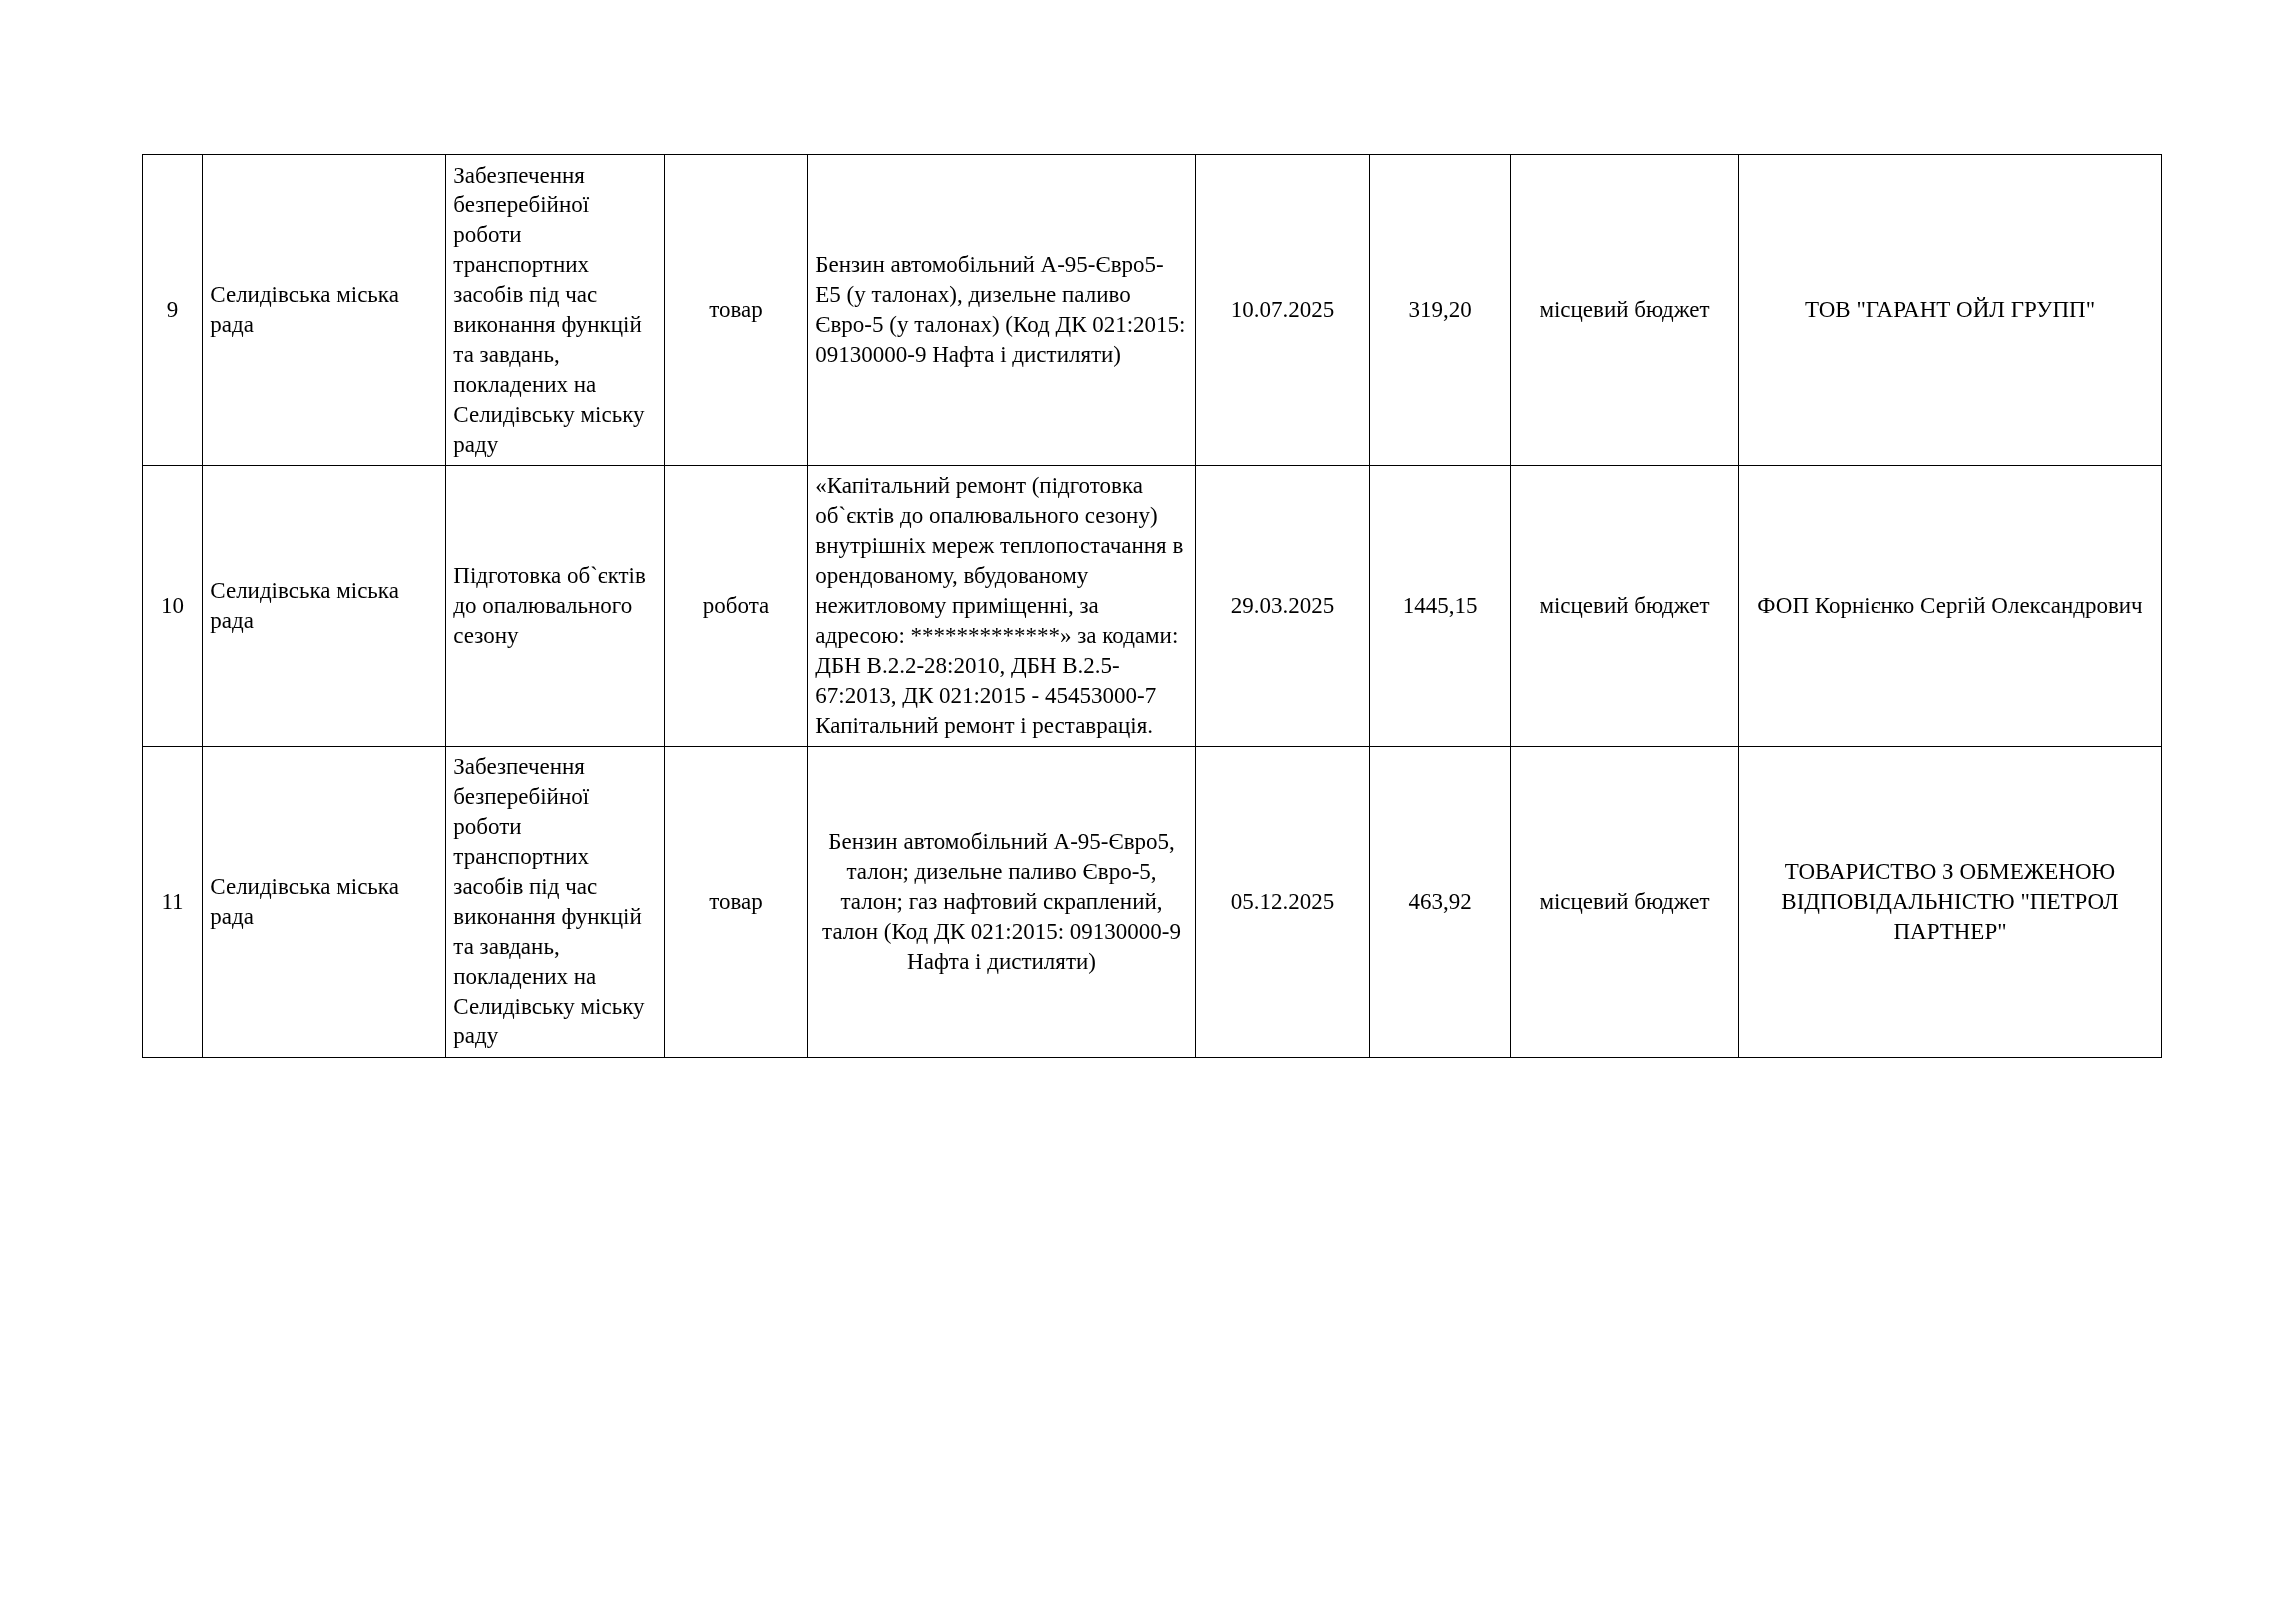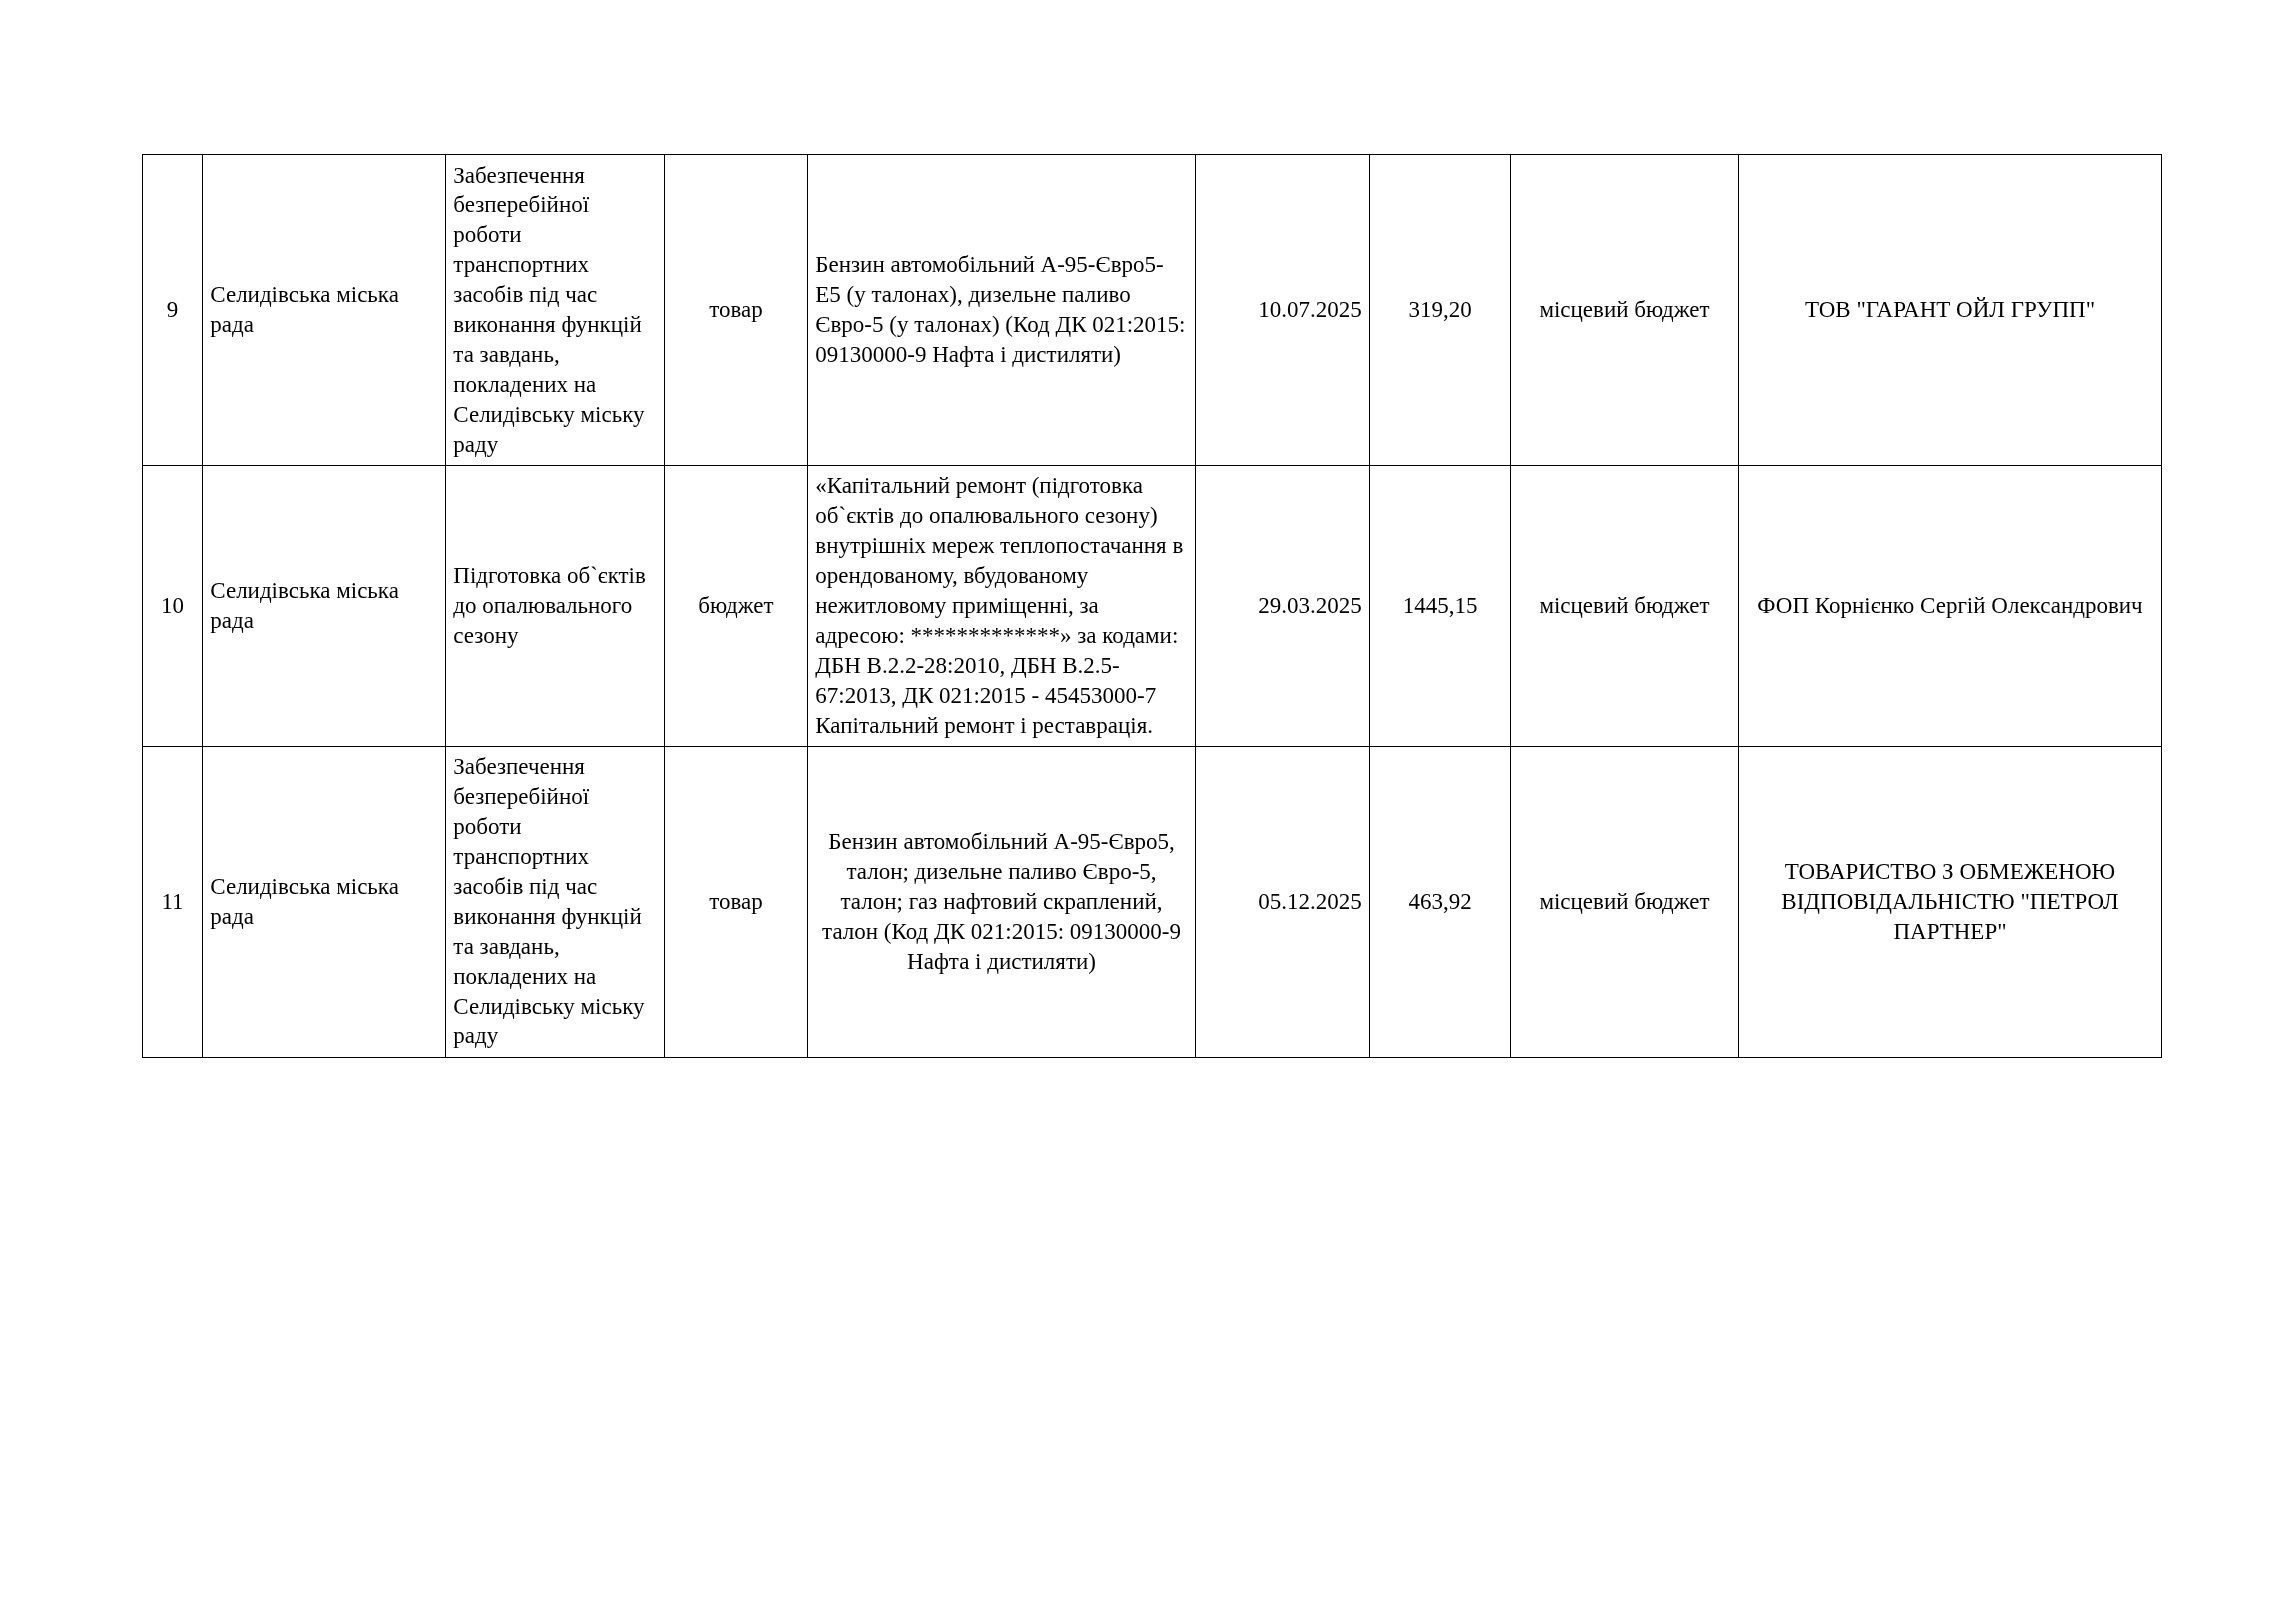--- a/index.html
+++ b/index.html
@@ -47,21 +47,21 @@
   col.c-date     { width: 174px; }
   col.c-sum      { width: 141px; }
   col.c-budget   { width: 228px; }
   col.c-supplier { width: 423px; }
 
   .cell-num      { text-align: center; }
   .cell-org      { text-align: left; }
   .cell-subject  { text-align: left; }
   .cell-type     { text-align: center; }
   .cell-desc     { text-align: center; }
-  .cell-date     { text-align: right; }
+  .cell-date     { text-align: center; }
   .cell-sum      { text-align: center; }
   .cell-budget   { text-align: center; }
   .cell-supplier { text-align: center; }
 
   .desc-left { text-align: left; }
 
   tr.row-9  td { height: 250px; }
   tr.row-10 td { height: 249px; }
   tr.row-11 td { height: 270px; }
 </style>
@@ -91,21 +91,21 @@
           <td class="cell-desc desc-left">Бензин автомобільний А-95-Євро5-Е5 (у талонах), дизельне паливо Євро-5 (у талонах) (Код ДК 021:2015: 09130000-9 Нафта і дистиляти)</td>
           <td class="cell-date">10.07.2025</td>
           <td class="cell-sum">319,20</td>
           <td class="cell-budget">місцевий бюджет</td>
           <td class="cell-supplier">ТОВ "ГАРАНТ ОЙЛ ГРУПП"</td>
         </tr>
         <tr class="row-10">
           <td class="cell-num">10</td>
           <td class="cell-org">Селидівська міська рада</td>
           <td class="cell-subject">Підготовка об`єктів до опалювального сезону</td>
-          <td class="cell-type">бюджет</td>
+          <td class="cell-type">робота</td>
           <td class="cell-desc desc-left">«Капітальний ремонт (підготовка об`єктів до опалювального сезону) внутрішніх мереж теплопостачання в орендованому, вбудованому нежитловому приміщенні, за адресою: *************» за кодами: ДБН В.2.2-28:2010, ДБН В.2.5-67:2013, ДК 021:2015 - 45453000-7 Капітальний ремонт і реставрація.</td>
           <td class="cell-date">29.03.2025</td>
           <td class="cell-sum">1445,15</td>
           <td class="cell-budget">місцевий бюджет</td>
           <td class="cell-supplier">ФОП Корнієнко Сергій Олександрович</td>
         </tr>
         <tr class="row-11">
           <td class="cell-num">11</td>
           <td class="cell-org">Селидівська міська рада</td>
           <td class="cell-subject">Забезпечення безперебійної роботи транспортних засобів під час виконання функцій та завдань, покладених на Селидівську міську раду</td>

